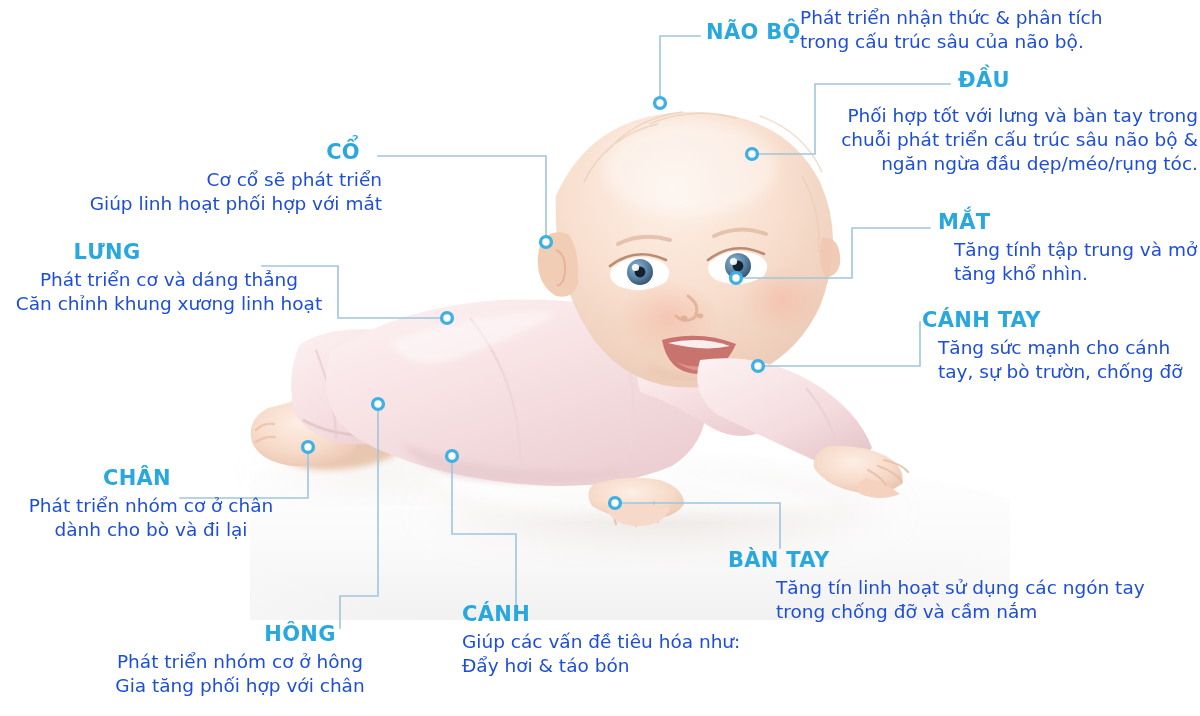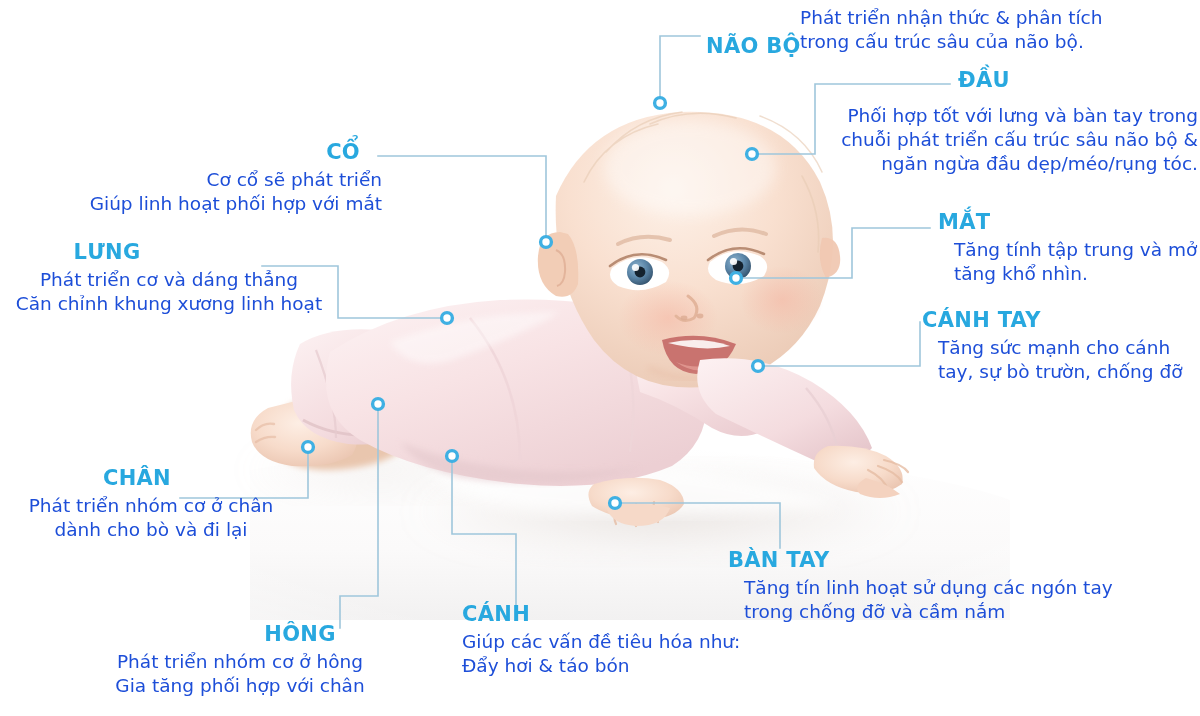--- a/index.html
+++ b/index.html
@@ -272,21 +272,21 @@
       <circle cx="758" cy="366" r="5.4" fill="#ffffff" stroke="#3fb0e3" stroke-width="3.4"></circle>
       <circle cx="615" cy="503" r="5.4" fill="#ffffff" stroke="#3fb0e3" stroke-width="3.4"></circle>
       <circle cx="546" cy="242" r="5.4" fill="#ffffff" stroke="#3fb0e3" stroke-width="3.4"></circle>
       <circle cx="447" cy="318" r="5.4" fill="#ffffff" stroke="#3fb0e3" stroke-width="3.4"></circle>
       <circle cx="308" cy="447" r="5.4" fill="#ffffff" stroke="#3fb0e3" stroke-width="3.4"></circle>
       <circle cx="378" cy="404" r="5.4" fill="#ffffff" stroke="#3fb0e3" stroke-width="3.4"></circle>
       <circle cx="452" cy="456" r="5.4" fill="#ffffff" stroke="#3fb0e3" stroke-width="3.4"></circle>
     </g>
   </svg>
 
-  <div class="callout align-left" style="left:706px; top:36px; width:420px;">
+  <div class="callout align-left" style="left:706px; top:22px; width:420px;">
     <span class="hd">NÃO BỘ</span>
   </div>
   <div class="callout align-left" style="left:800px; top:6px; width:400px;">
     <span class="bd">Phát triển nhận thức &amp; phân tích
 trong cấu trúc sâu của não bộ.</span>
   </div>
 
   <div class="callout align-left" style="left:958px; top:70px; width:240px;">
     <span class="hd">ĐẦU</span>
   </div>
@@ -303,21 +303,21 @@
   </div>
 
   <div class="callout align-left" style="left:922px; top:310px; width:270px;">
     <span class="hd">CÁNH TAY</span>
     <span class="bd" style="margin-left:16px;">Tăng sức mạnh cho cánh
 tay, sự bò trườn, chống đỡ</span>
   </div>
 
   <div class="callout align-left" style="left:728px; top:550px; width:460px;">
     <span class="hd">BÀN TAY</span>
-    <span class="bd" style="margin-left:16px;">Tăng tín linh hoạt sử dụng các ngón tay
+    <span class="bd" style="margin-left:48px;">Tăng tín linh hoạt sử dụng các ngón tay
 trong chống đỡ và cầm nắm</span>
   </div>
 
   <div class="callout align-right" style="left:0px; top:142px; width:362px;">
     <span class="hd" style="margin-right:22px;">CỔ</span>
     <span class="bd">Cơ cổ sẽ phát triển
 Giúp linh hoạt phối hợp với mắt</span>
   </div>
 
   <div class="callout align-center" style="left:0px; top:468px; width:302px;">

